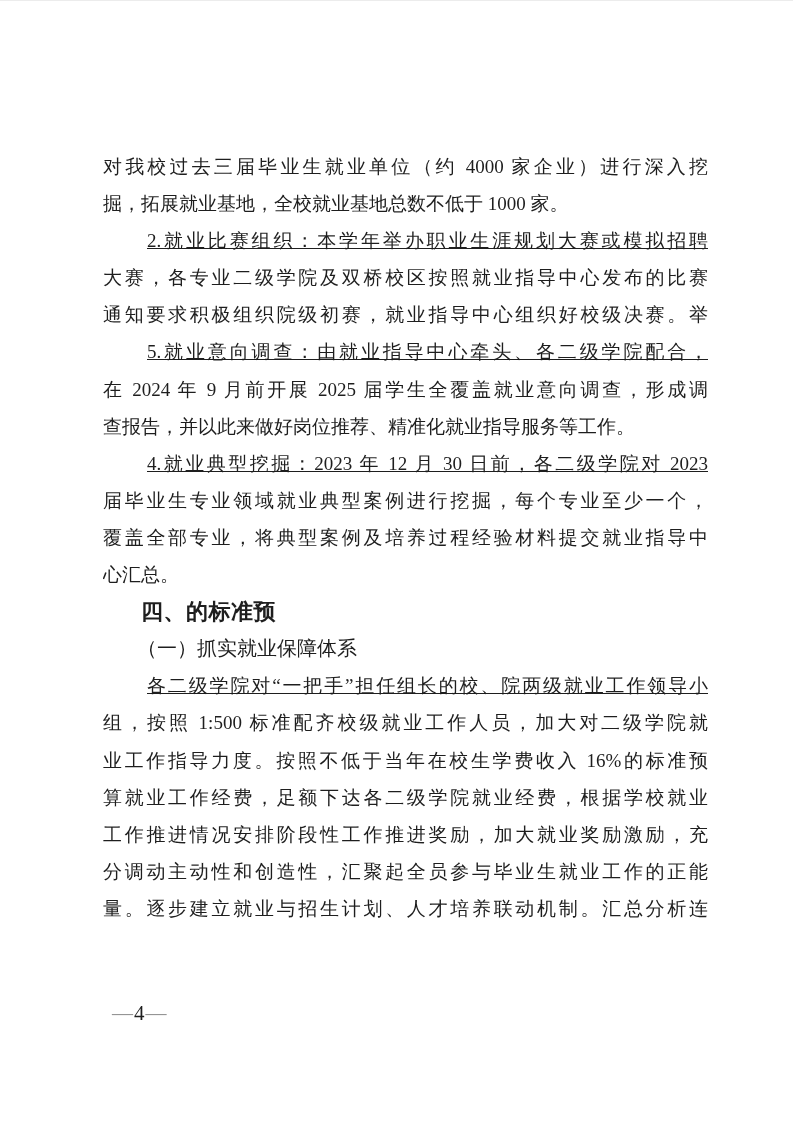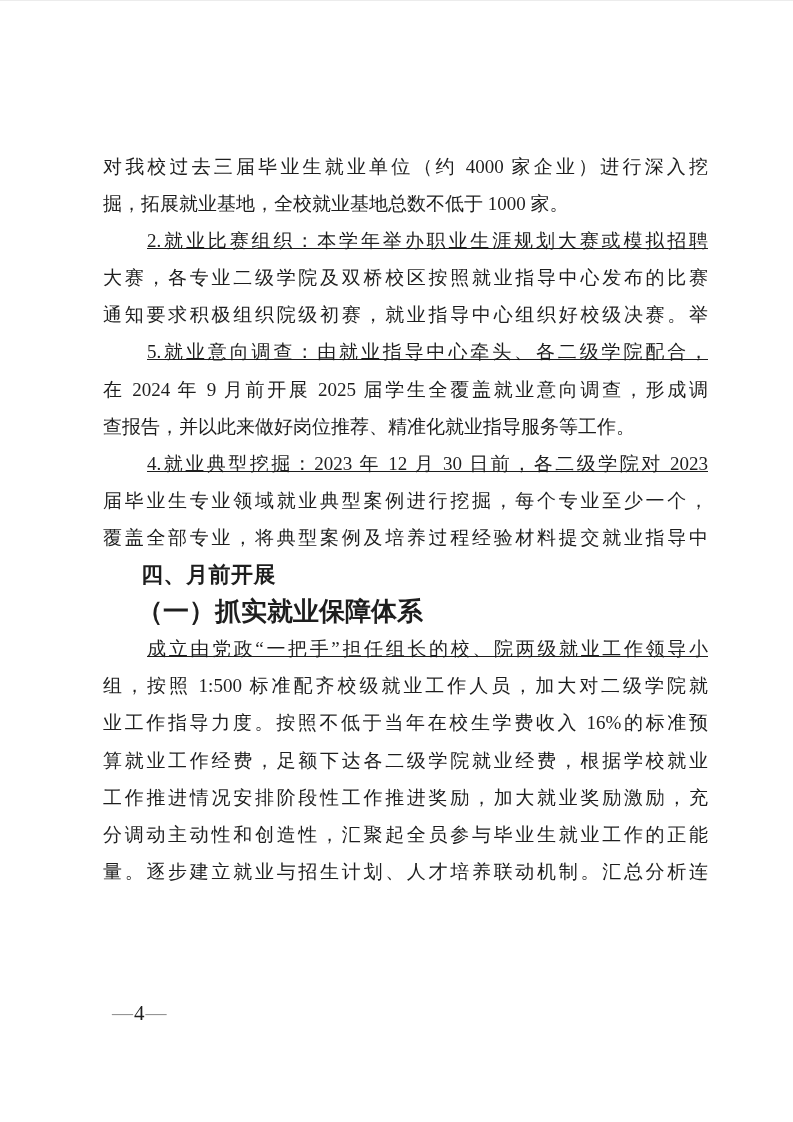--- a/index.html
+++ b/index.html
@@ -39,22 +39,22 @@
     font-family: "Liberation Sans", sans-serif;
     font-weight: bold;
     font-size: 22px;
     line-height: 37.1px;
     height: 37.1px;
     padding-left: 38px;
     letter-spacing: 0.5px;
   }
   .h2 {
     font-family: "Liberation Serif", serif;
-    font-weight: bold;
-    font-size: 26px;
+    font-weight: normal;
+    font-size: 20px;
     line-height: 37.1px;
     height: 37.1px;
     padding-left: 34px;
   }
   .footer {
     position: absolute;
     left: 112px;
     top: 1000px;
     font-size: 21px;
     line-height: 24px;
@@ -79,25 +79,26 @@
       </div>
       <div class="para indent">
         <div class="line">5.就业意向调查：由就业指导中心牵头、各二级学院配合，</div>
         <div class="line">在 2024 年 9 月前开展 2025 届学生全覆盖就业意向调查，形成调</div>
         <div class="line end">查报告，并以此来做好岗位推荐、精准化就业指导服务等工作。</div>
       </div>
       <div class="para indent">
         <div class="line">4.就业典型挖掘：2023 年 12 月 30 日前，各二级学院对 2023</div>
         <div class="line">届毕业生专业领域就业典型案例进行挖掘，每个专业至少一个，</div>
         <div class="line">覆盖全部专业，将典型案例及培养过程经验材料提交就业指导中</div>
+        <div class="line end">心汇总。</div>
       </div>
-      <div class="h1">四、月前开展</div>
+      <div class="h1">四、的标准预</div>
       <div class="h2">（一）抓实就业保障体系</div>
       <div class="para indent">
-        <div class="line">成立由党政“一把手”担任组长的校、院两级就业工作领导小</div>
+        <div class="line">各二级学院对“一把手”担任组长的校、院两级就业工作领导小</div>
         <div class="line">组，按照 1:500 标准配齐校级就业工作人员，加大对二级学院就</div>
         <div class="line">业工作指导力度。按照不低于当年在校生学费收入 16%的标准预</div>
         <div class="line">算就业工作经费，足额下达各二级学院就业经费，根据学校就业</div>
         <div class="line">工作推进情况安排阶段性工作推进奖励，加大就业奖励激励，充</div>
         <div class="line">分调动主动性和创造性，汇聚起全员参与毕业生就业工作的正能</div>
         <div class="line">量。逐步建立就业与招生计划、人才培养联动机制。汇总分析连</div>
       </div>
     </div>
   <div class="footer"><span class="dash">—</span><span class="num">4</span><span class="dash">—</span></div>
 </div>

